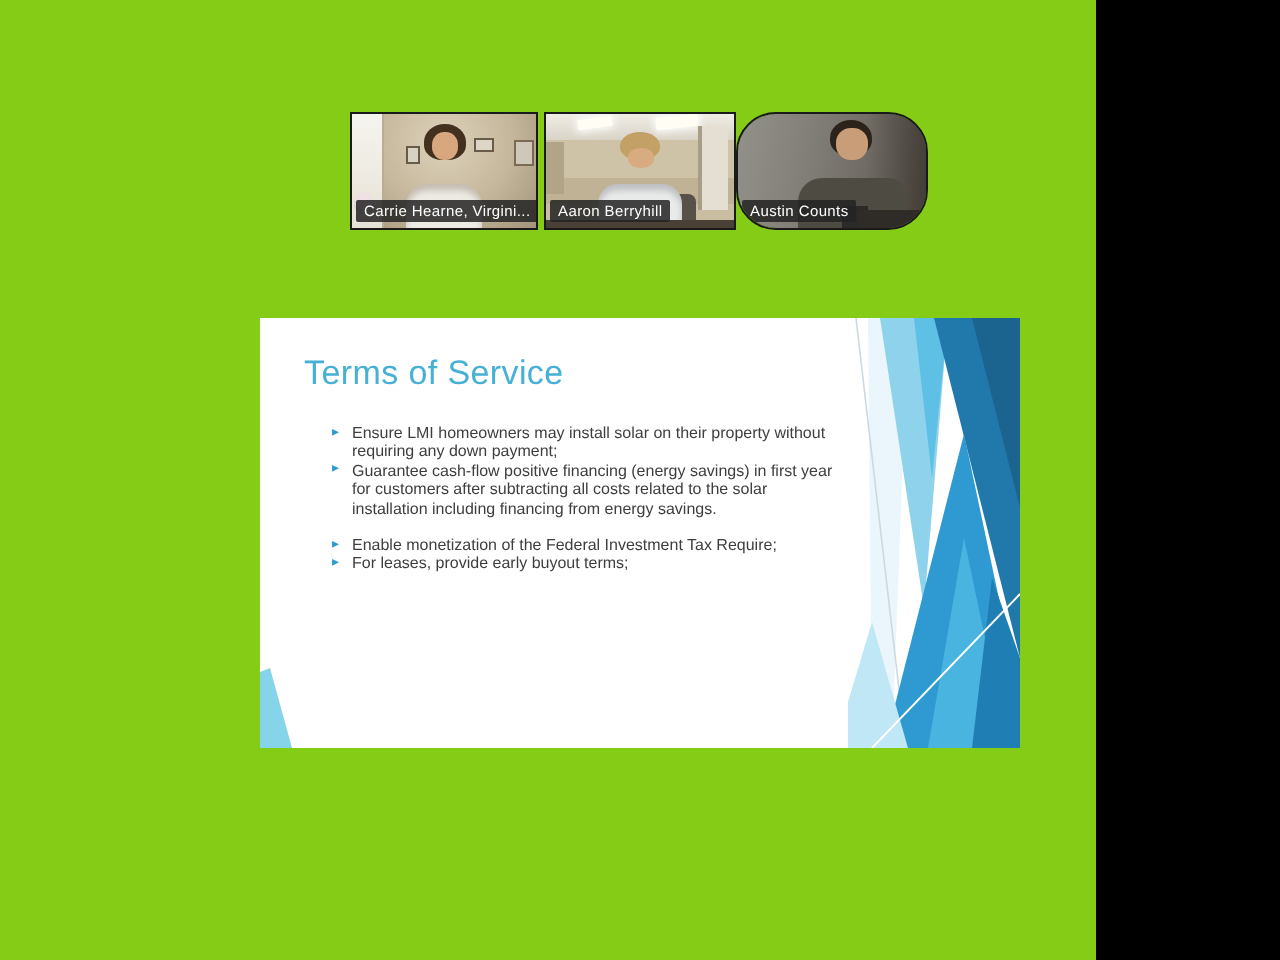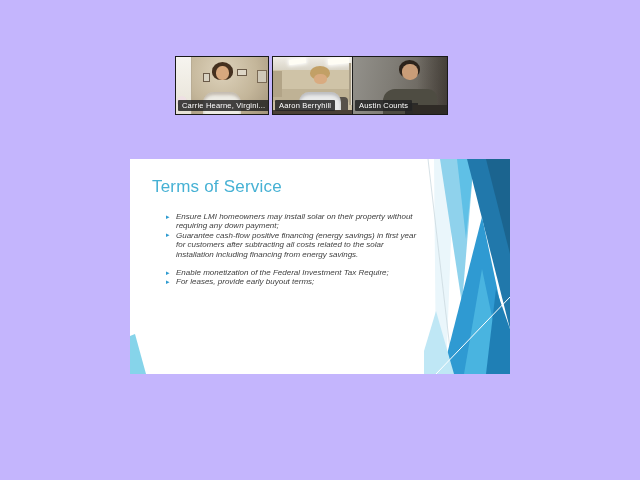--- a/index.html
+++ b/index.html
@@ -1,28 +1,28 @@
 <!DOCTYPE html>
 <html><head>
 <meta charset="utf-8">
 <style>
   html,body { margin:0; padding:0; background:#000; }
   .stage {
-    position:relative; width:640px; height:480px; background:#c4b5fd;
+    position:relative; width:548px; height:480px; background:#84cc16;
     overflow:hidden; font-family:"Liberation Sans", sans-serif;
   }
 
   
   .tile {
     position:absolute; top:57px; height:57px; overflow:hidden;
     background:#222; outline:1px solid #1a1a1a;
   }
   .tile-1 { left:176px; width:92px; }
   .tile-2 { left:273px; width:94px; }
-  .tile-3 { left:353px; width:94px; }
+  .tile-3 { left:369px; width:94px;border-radius:19px; }
 
   .name-label {
     position:absolute; left:2px; bottom:3px; z-index:9;
     background:rgba(35,35,35,0.85); color:#fff;
     font-size:7.5px; line-height:9px; padding:1px 4px; border-radius:1px;
     white-space:nowrap; letter-spacing:0.2px;
   }
 
   .scene { position:absolute; inset:0; }
   .scene div { position:absolute; }
@@ -76,21 +76,21 @@
     font-size:17px; font-weight:400; letter-spacing:0.2px; color:#46b1d4;text-align:center;
   }
   .slide-body {
     position:absolute; left:22px; top:53px; width:276px;
     font-size:8px; line-height:9.4px; color:#3e3e3e;
   }
   .section + .section { margin-top:9px; }
   .section ul { margin:0; padding:0; list-style:none; }
   .section li { position:relative; margin-left:14px; padding-left:10px; }
   .bm { position:absolute; left:0; top:-0.5px; font-size:7px; color:#2e9bd0; }
-  .bt { white-space:pre-line;font-style:italic; }
+  .bt { white-space:pre-line; }
 </style>
 </head>
 <body>
 
 <div class="stage">
 
   <div class="tile tile-1">
     <div class="scene s1">
       <div class="door"></div>
       <div class="flowers"></div>

